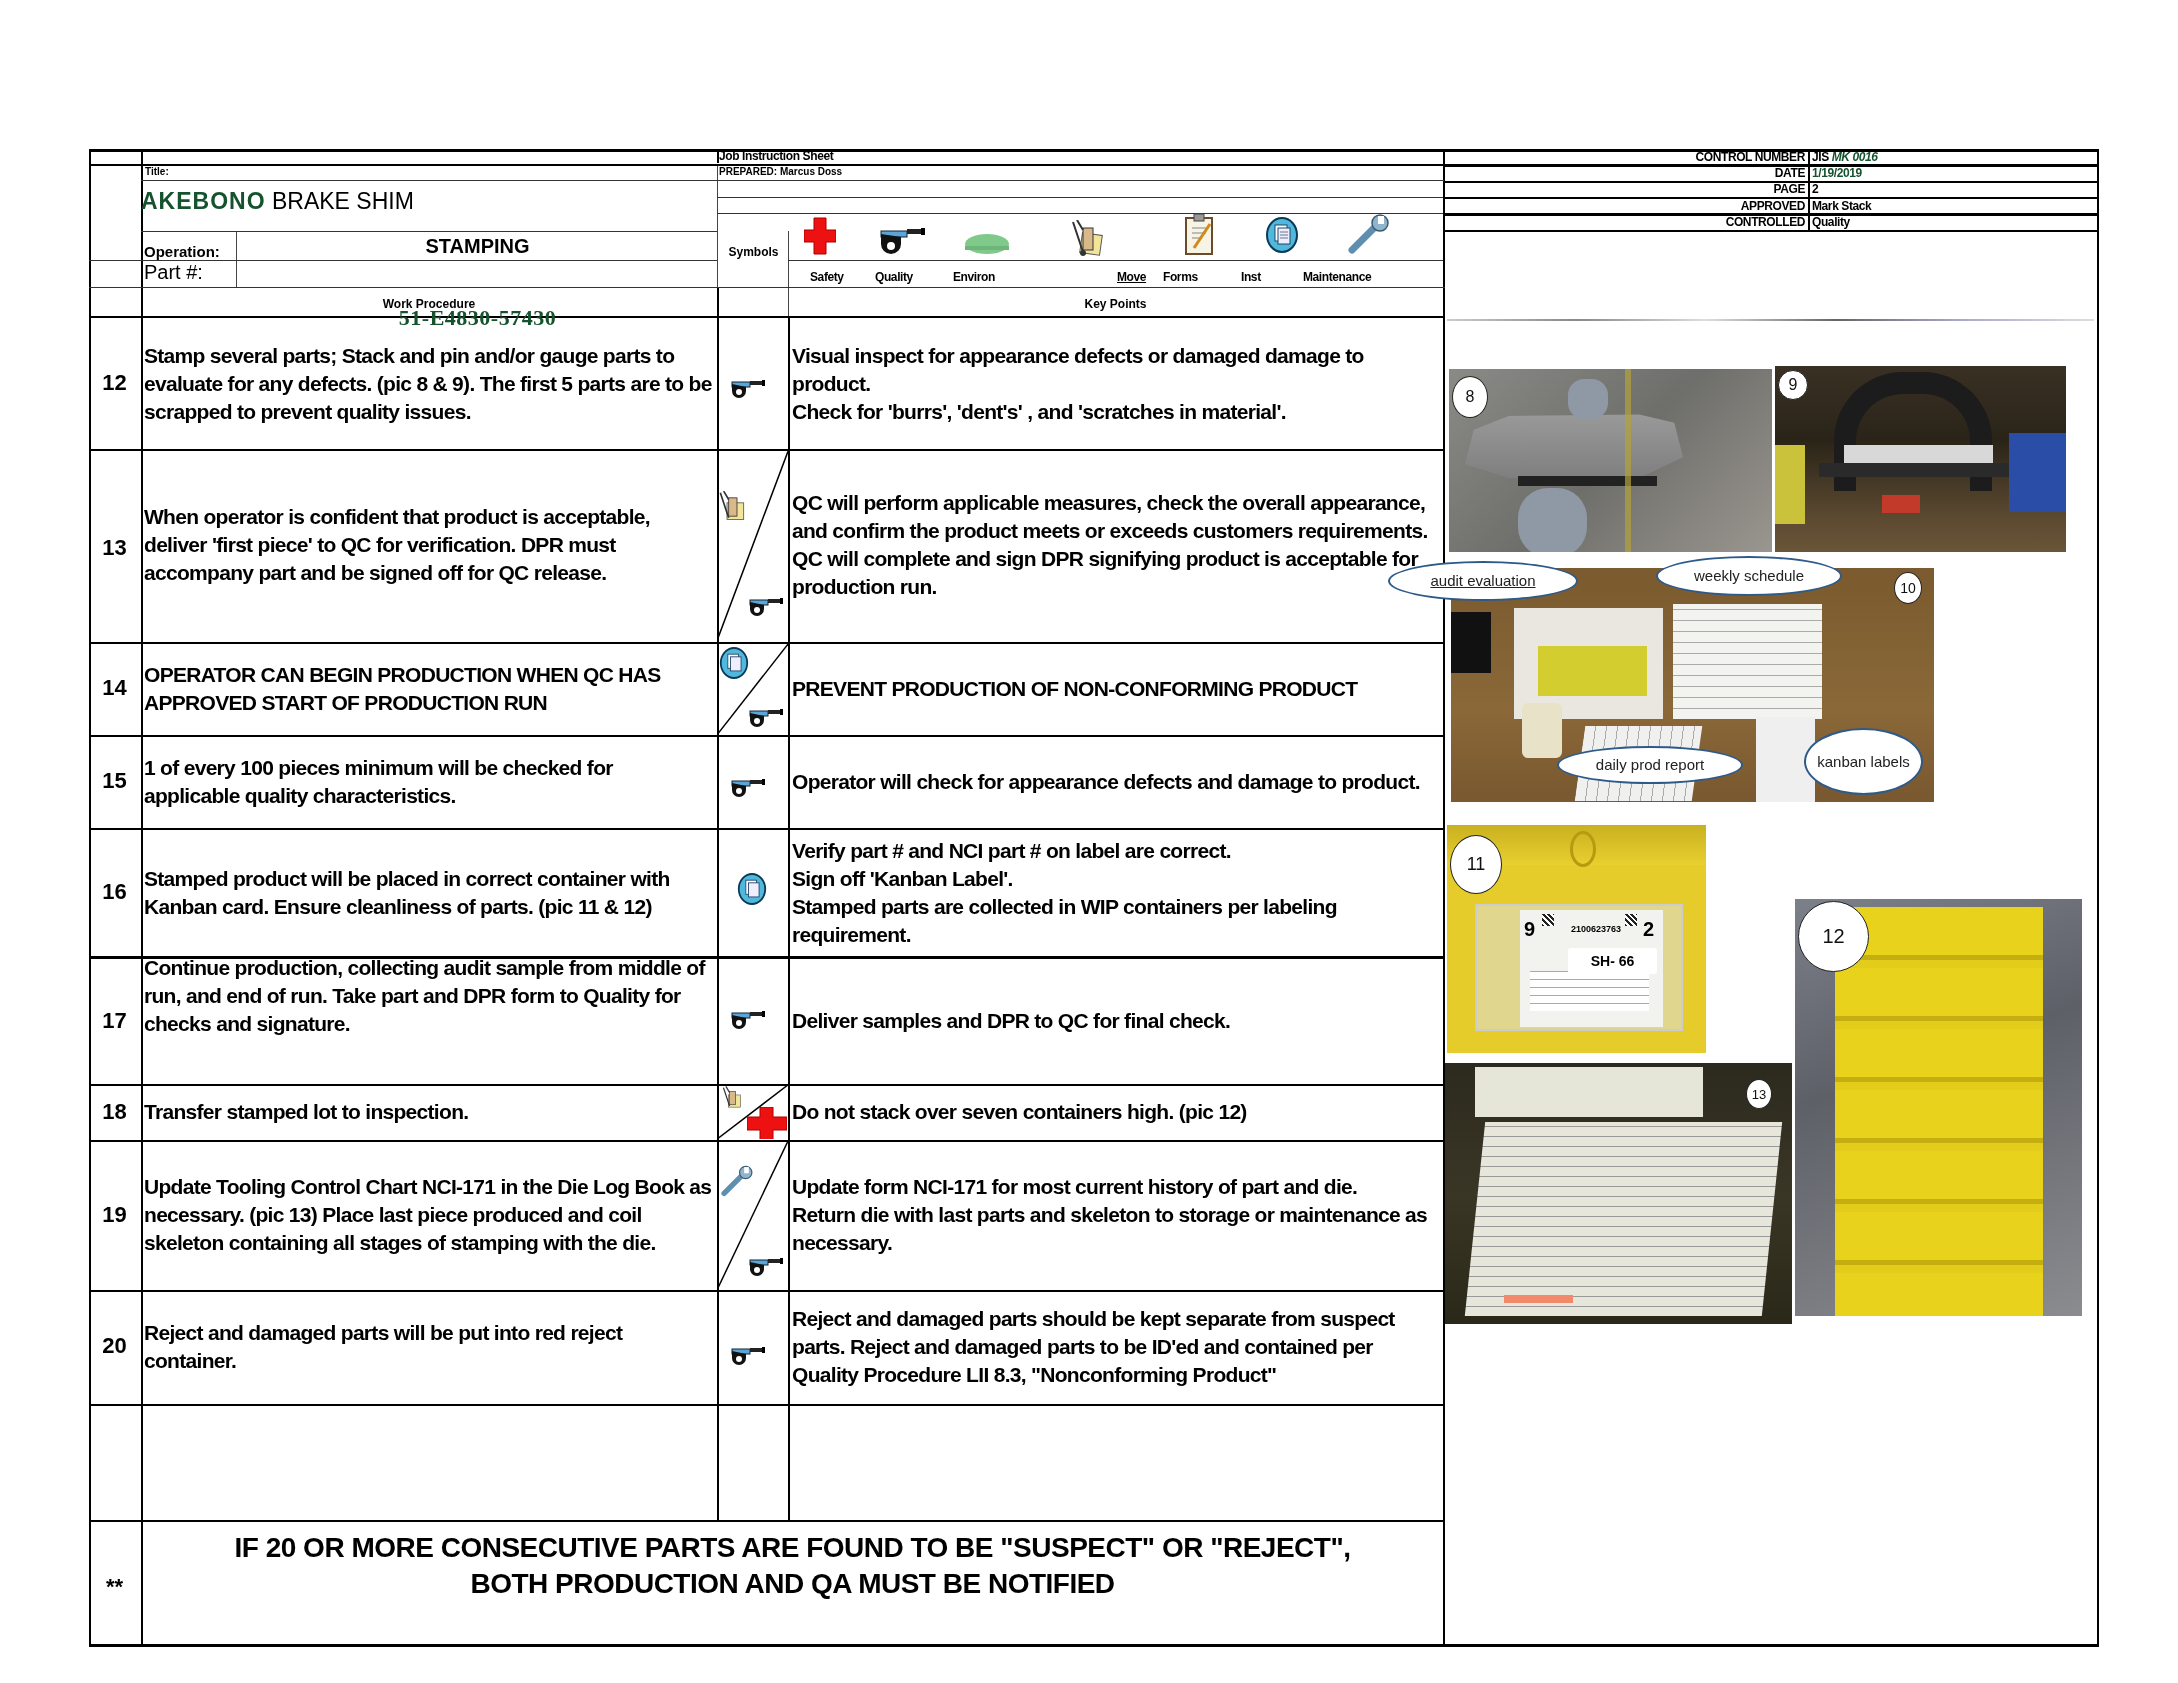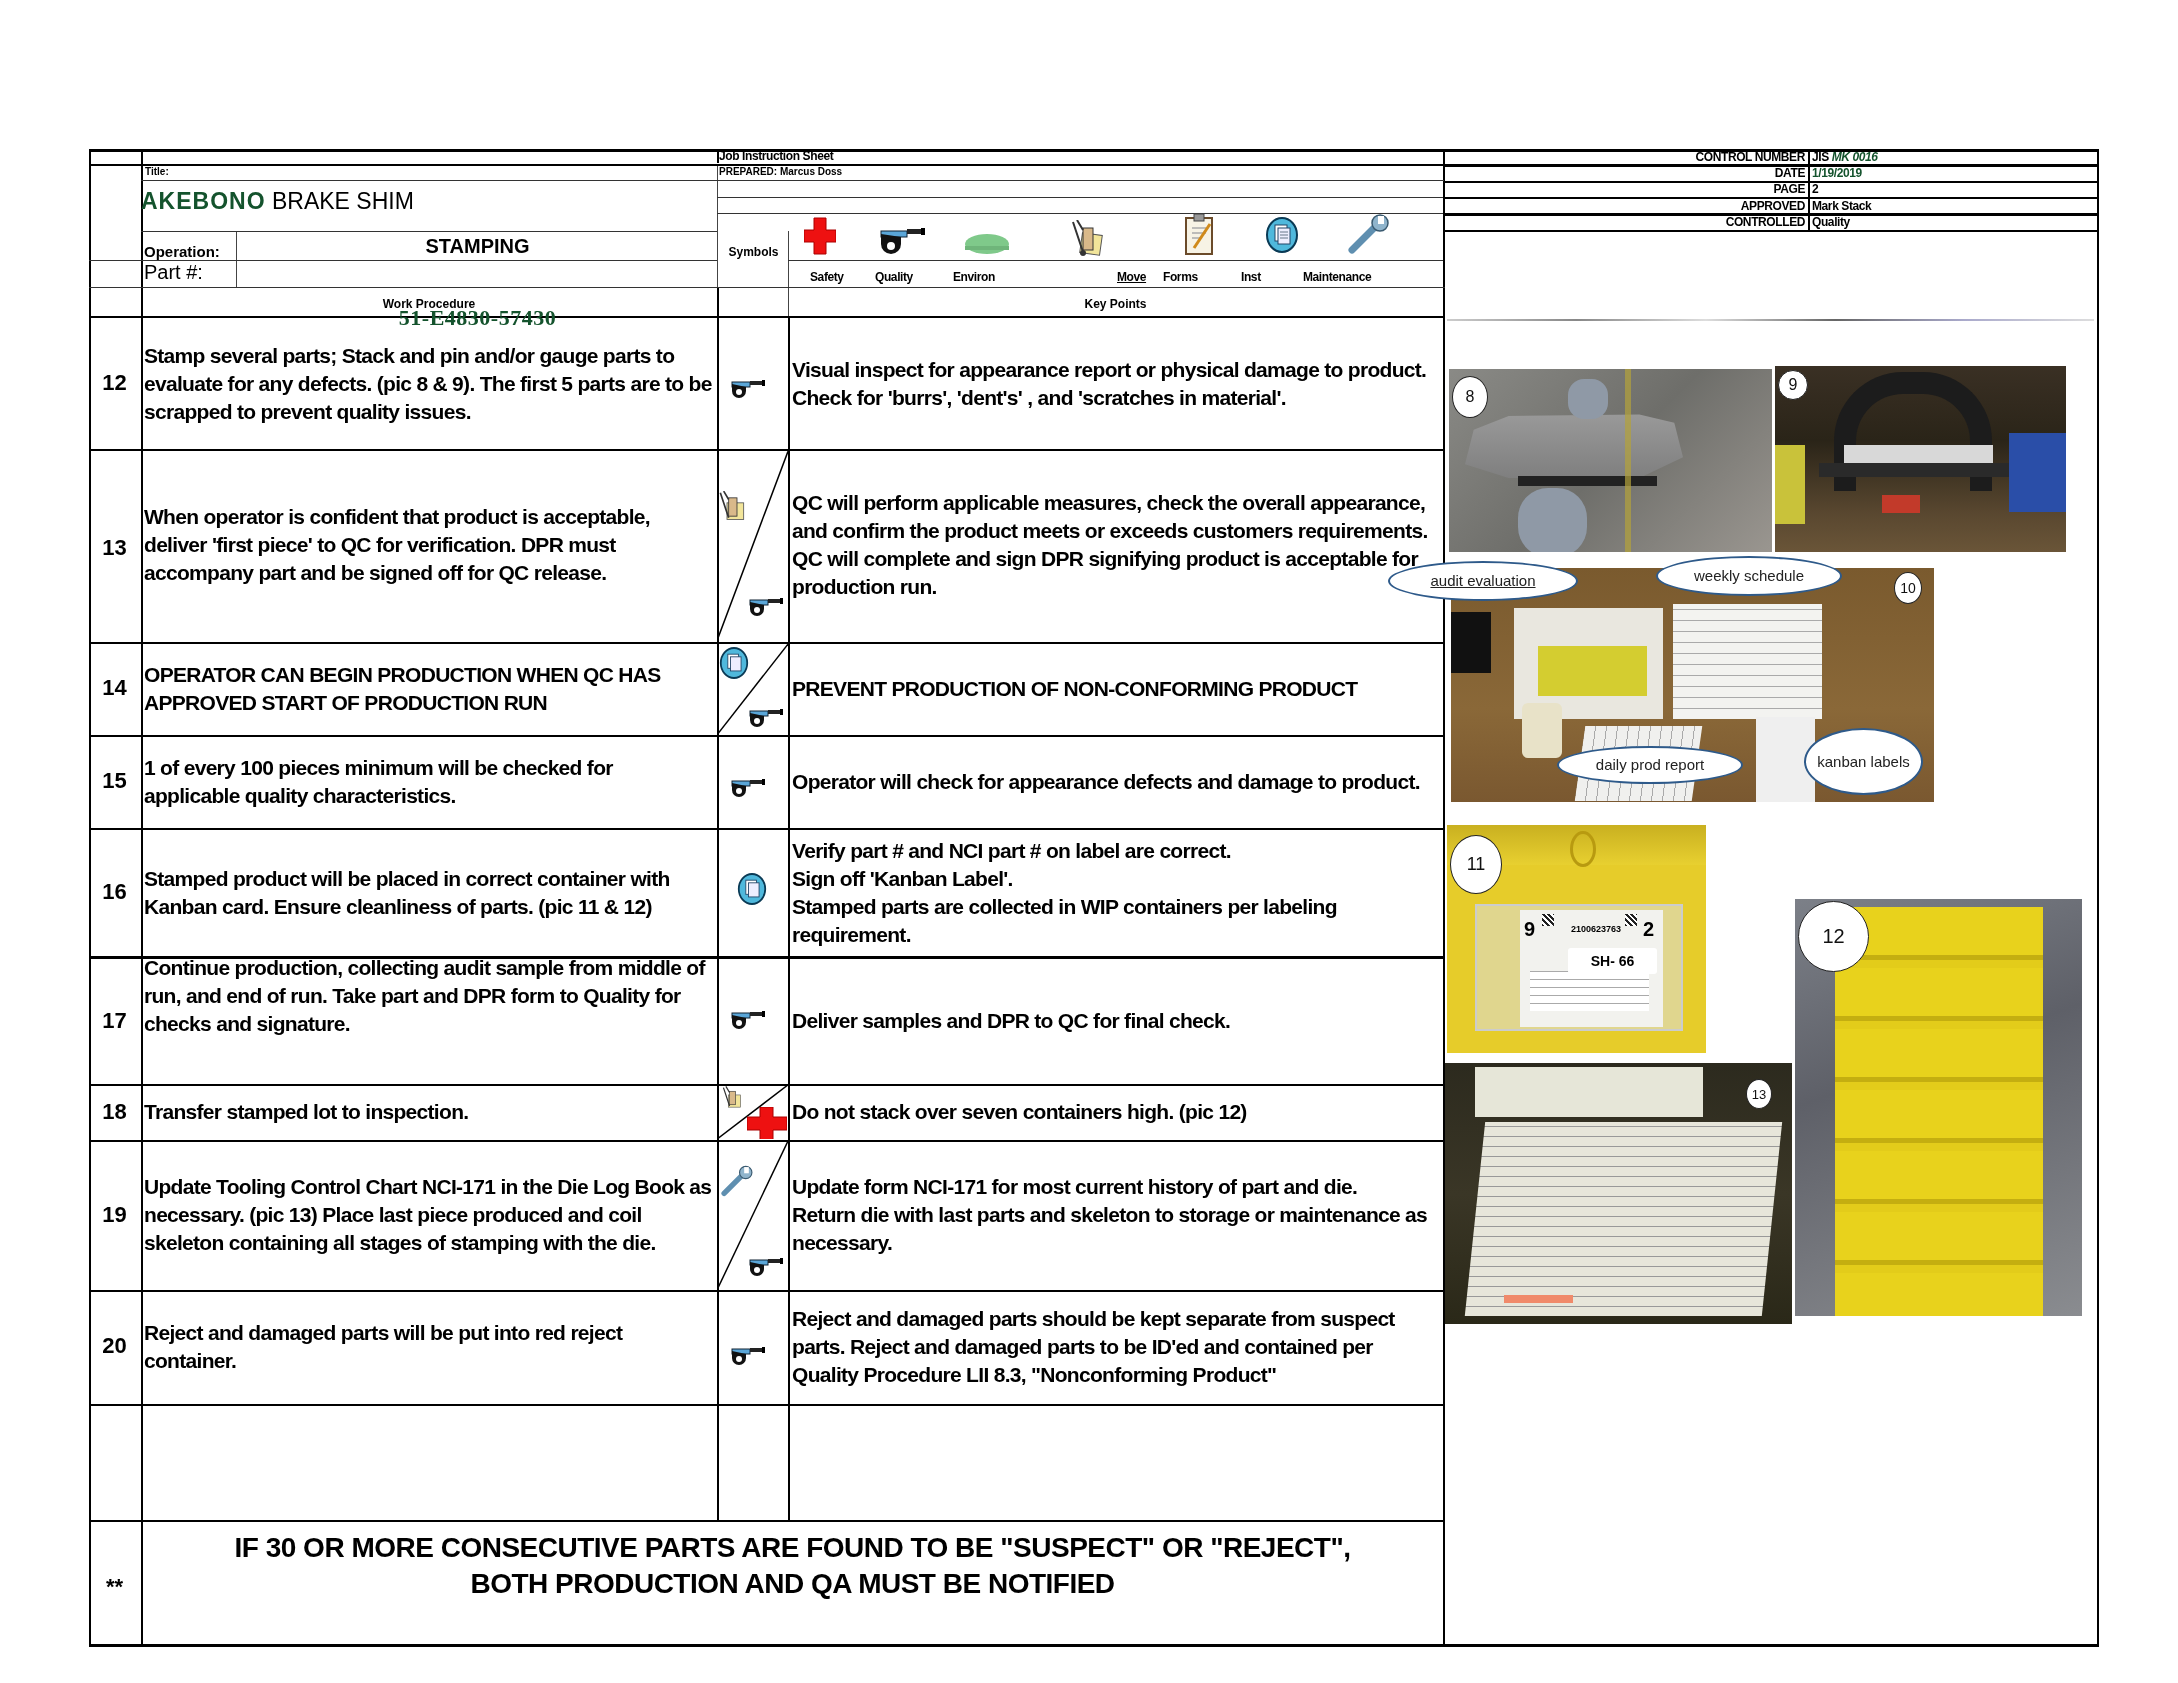--- a/index.html
+++ b/index.html
@@ -193,21 +193,21 @@
       <svg width="38" height="22" viewBox="0 0 38 22">
           <rect x="3" y="4" width="18" height="5" fill="#5aa6d8" stroke="#123"></rect>
           <rect x="21" y="3" width="12" height="4" fill="#222"></rect>
           <rect x="33" y="2" width="3" height="6" fill="#000"></rect>
           <path d="M3 6v7a7 7 0 0 0 14 0V9" fill="#111"></path>
           <circle cx="10" cy="14" r="3" fill="#fff"></circle>
         </svg>
     </div>
   </div>
   <div class="key" style="top:319px;height:129px;">
-    <span>Visual inspect for appearance report or physical damage to product.
+    <span>Visual inspect for appearance defects or damaged damage to product.
 Check for 'burrs', 'dent's' , and 'scratches in material'.</span>
   </div>
 </div>
 
 <div>
   <div class="stepnum" style="top:535px;">13</div>
   <div class="proc" style="top:451px;height:188px;">
     <span>When operator is confident that product is acceptable, deliver 'first piece' to QC for verification. DPR must accompany part and be signed off for QC release.</span>
   </div>
   <div class="sym" style="top:451px;height:190px;">
@@ -408,21 +408,21 @@
   <div class="key" style="top:1292px;height:110px;">
     <span>Reject and damaged parts should be kept separate from suspect parts.  Reject and damaged parts to be ID'ed and contained per Quality Procedure LII 8.3, "Nonconforming Product"</span>
   </div>
 </div>
 
 <div></div>
 
 <div>
   <div class="abs" style="left:89px;top:1574px;width:51px;text-align:center;font-size:22px;font-weight:bold;">**</div>
   <div class="abs" style="left:141px;top:1530px;width:1303px;text-align:center;font-size:28px;font-weight:bold;letter-spacing:-0.5px;line-height:36px;">
-    <div>IF 30 OR MORE CONSECUTIVE PARTS ARE FOUND TO BE "SUSPECT" OR "REJECT",</div>
+    <div>IF 20 OR MORE CONSECUTIVE PARTS ARE FOUND TO BE "SUSPECT" OR "REJECT",</div>
     <div>BOTH PRODUCTION AND QA MUST BE NOTIFIED</div>
   </div>
 </div>
 
 <div>
 
   <div class="abs" style="left:1447px;top:319px;width:647px;height:2px;background:linear-gradient(90deg,#ccc,#888 20%,#ddd 40%,#666 60%,#aac 80%,#ddd);"></div>
 
   <div class="photo" style="left:1449px;top:369px;width:323px;height:183px;background:linear-gradient(135deg,#8a8a86,#6e6e6a 50%,#9a9690);">
     <div class="abs" style="left:16px;top:40px;width:218px;height:69px;background:linear-gradient(180deg,#9b9b9b,#7f7f7f);border-radius:20px 30px 10px 10px;clip-path:polygon(4% 30%,20% 10%,80% 8%,96% 20%,100% 70%,80% 100%,20% 100%,0 80%);"></div>

